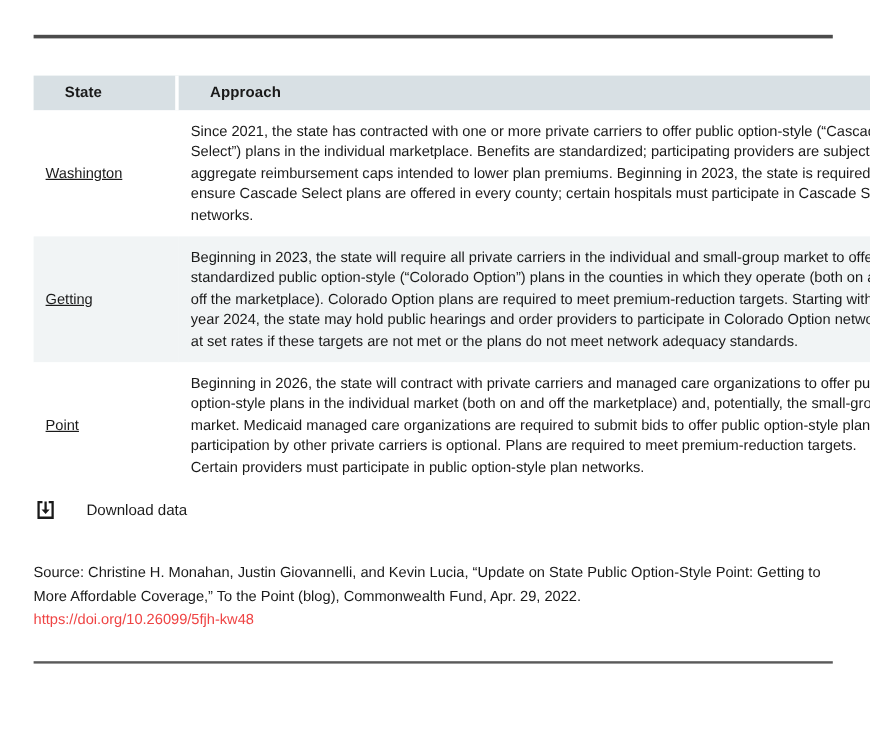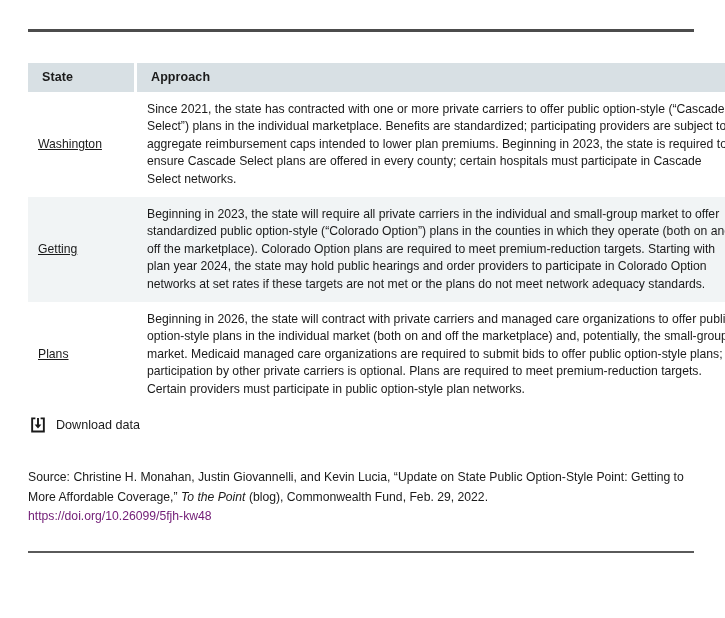--- a/index.html
+++ b/index.html
@@ -53,21 +53,21 @@
     width: 666px;
     table-layout: fixed;
   }
 
   table.data-table th {
     background: #d8e0e4;
     font-size: 12.5px;
     font-weight: bold;
     color: #1a1a1a;
     text-align: left;
-    padding: 7px 10px 8px 14px;
+    padding: 7px 10px 8px 26px;
     vertical-align: middle;
     letter-spacing: 0.1px;
   }
 
   th.col-state {
     width: 82px;
     border-right: 3px solid #ffffff;
   }
 
   th.col-approach {
@@ -99,21 +99,21 @@
   tr.row-plain td {
     background: #ffffff;
   }
 
   .download-row {
     position: absolute;
     left: 28px;
     top: 415px;
     display: flex;
     align-items: center;
-    gap: 8px;
+    gap: 24px;
     cursor: pointer;
   }
 
   .download-icon {
     width: 20px;
     height: 20px;
     display: block;
     flex: 0 0 auto;
   }
 
@@ -127,27 +127,26 @@
     position: absolute;
     left: 28px;
     top: 468px;
     width: 672px;
     font-size: 12.2px;
     line-height: 19.6px;
     color: #1a1a1a;
   }
 
   .source-block .italic {
-    font-style: italic;
   }
 
   .source-link {
     display: inline-block;
     margin-top: 0px;
-    color: #701a75;
+    color: #ef4444;
     text-decoration: none;
     font-size: 12.2px;
     line-height: 19.6px;
   }
 </style>
 </head>
 <body>
 
 <div class="page">
 
@@ -164,37 +163,37 @@
       <tbody>
         <tr class="row-plain">
           <td class="cell-state">Washington</td>
           <td class="cell-approach">Since 2021, the state has contracted with one or more private carriers to offer public option-style (“Cascade Select”) plans in the individual marketplace. Benefits are standardized; participating providers are subject to aggregate reimbursement caps intended to lower plan premiums. Beginning in 2023, the state is required to ensure Cascade Select plans are offered in every county; certain hospitals must participate in Cascade Select networks.</td>
         </tr>
         <tr class="row-striped">
           <td class="cell-state">Getting</td>
           <td class="cell-approach">Beginning in 2023, the state will require all private carriers in the individual and small-group market to offer standardized public option-style (“Colorado Option”) plans in the counties in which they operate (both on and off the marketplace). Colorado Option plans are required to meet premium-reduction targets. Starting with plan year 2024, the state may hold public hearings and order providers to participate in Colorado Option networks at set rates if these targets are not met or the plans do not meet network adequacy standards.</td>
         </tr>
         <tr class="row-plain">
-          <td class="cell-state">Plans</td>
+          <td class="cell-state">Point</td>
           <td class="cell-approach">Beginning in 2026, the state will contract with private carriers and managed care organizations to offer public option-style plans in the individual market (both on and off the marketplace) and, potentially, the small-group market. Medicaid managed care organizations are required to submit bids to offer public option-style plans; participation by other private carriers is optional. Plans are required to meet premium-reduction targets. Certain providers must participate in public option-style plan networks.</td>
         </tr>
       </tbody>
     </table>
   </div>
 
   <div class="download-row">
     <span>
       <svg class="download-icon" viewBox="0 0 20 20" xmlns="http://www.w3.org/2000/svg" aria-hidden="true">
         <path d="M3.2 2.4 L3.2 17.4 L16.8 17.4 L16.8 2.4 L12.6 2.4 L12.6 4.3 L14.9 4.3 L14.9 15.5 L5.1 15.5 L5.1 4.3 L7.4 4.3 L7.4 2.4 Z" fill="#1a1a1a"></path>
         <path d="M9.05 3.0 L10.95 3.0 L10.95 9.6 L13.4 9.6 L10.0 13.4 L6.6 9.6 L9.05 9.6 Z" fill="#1a1a1a"></path>
       </svg>
     </span>
     <span class="download-label">Download data</span>
   </div>
 
   <div class="source-block">
-    <span>Source: Christine H. Monahan, Justin Giovannelli, and Kevin Lucia, “Update on State Public Option-Style Point: Getting to More Affordable Coverage,” </span><span class="italic">To the Point</span><span> (blog), Commonwealth Fund, Feb. 29, 2022.</span><br>
+    <span>Source: Christine H. Monahan, Justin Giovannelli, and Kevin Lucia, “Update on State Public Option-Style Point: Getting to More Affordable Coverage,” </span><span class="italic">To the Point</span><span> (blog), Commonwealth Fund, Apr. 29, 2022.</span><br>
     <a class="source-link" href="#">https://doi.org/10.26099/5fjh-kw48</a>
   </div>
 
   <div class="rule-bottom"></div>
 
 </div>
 
 </body></html>

